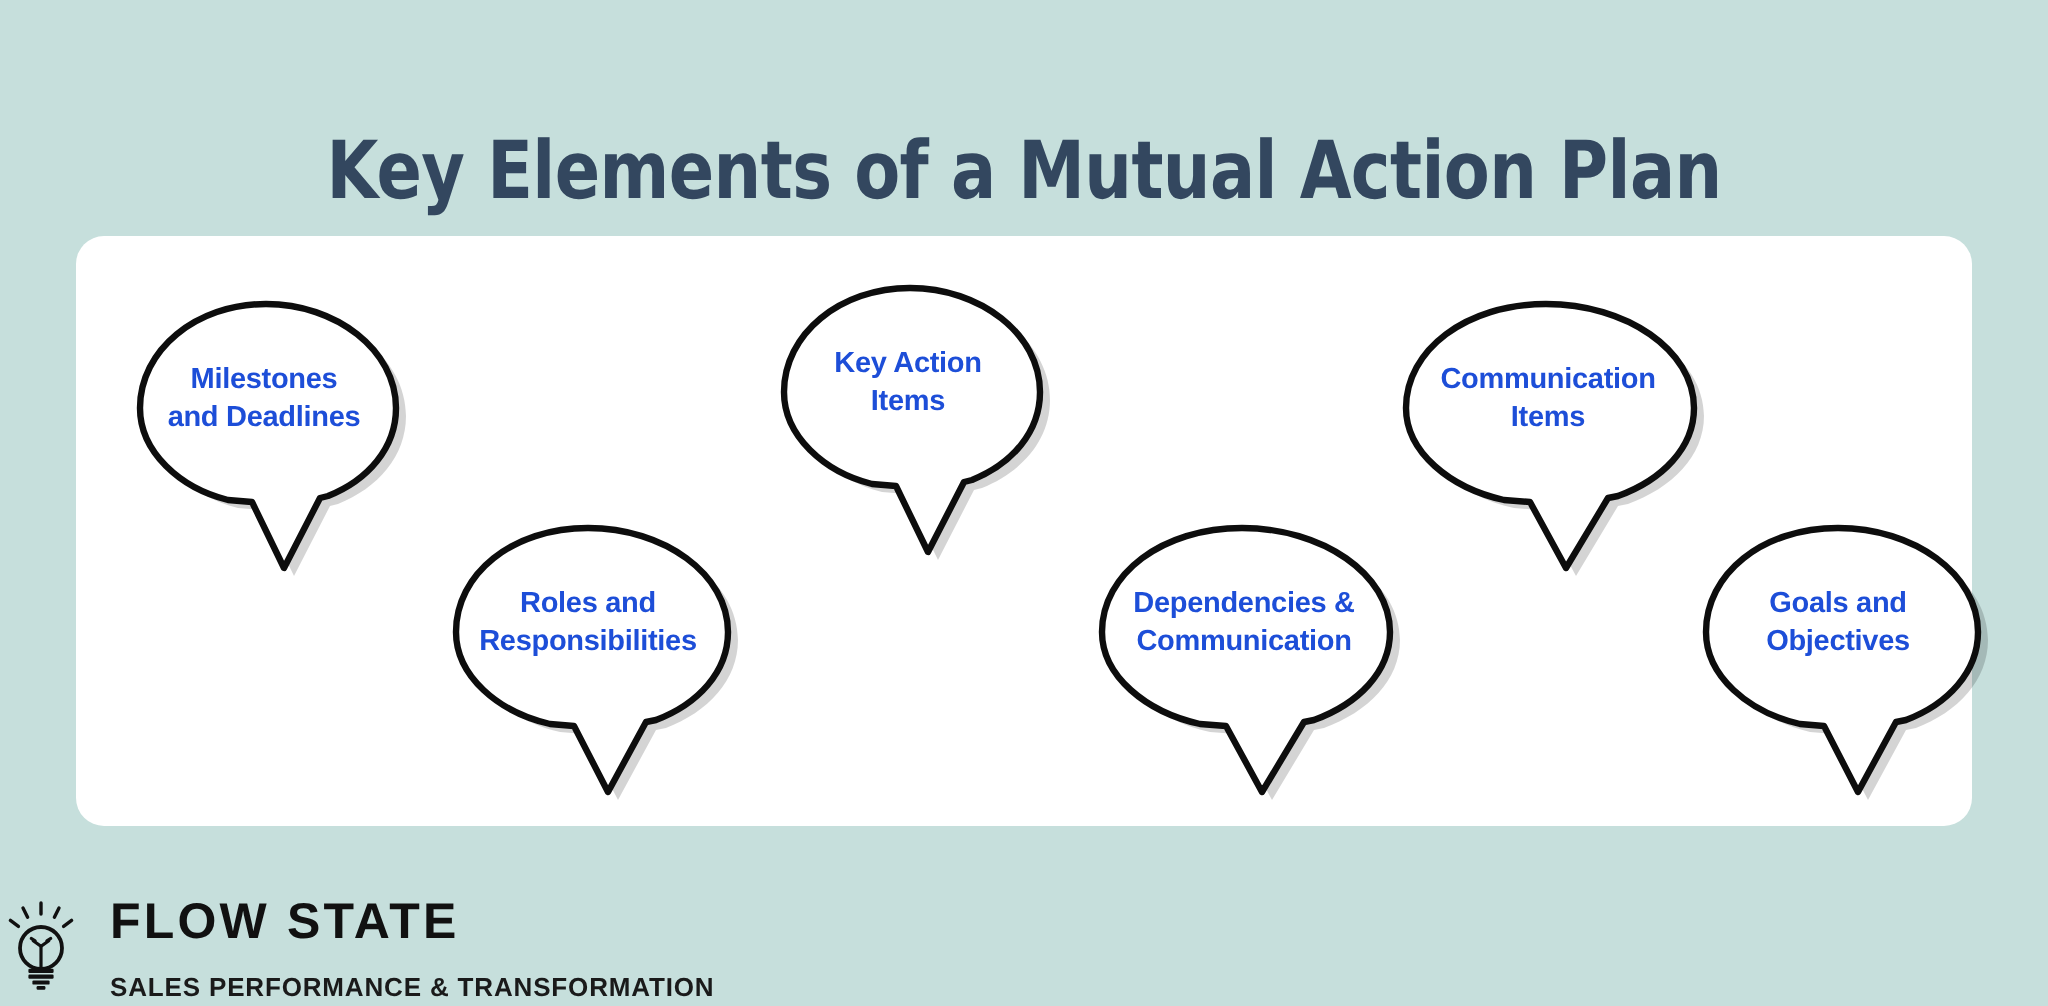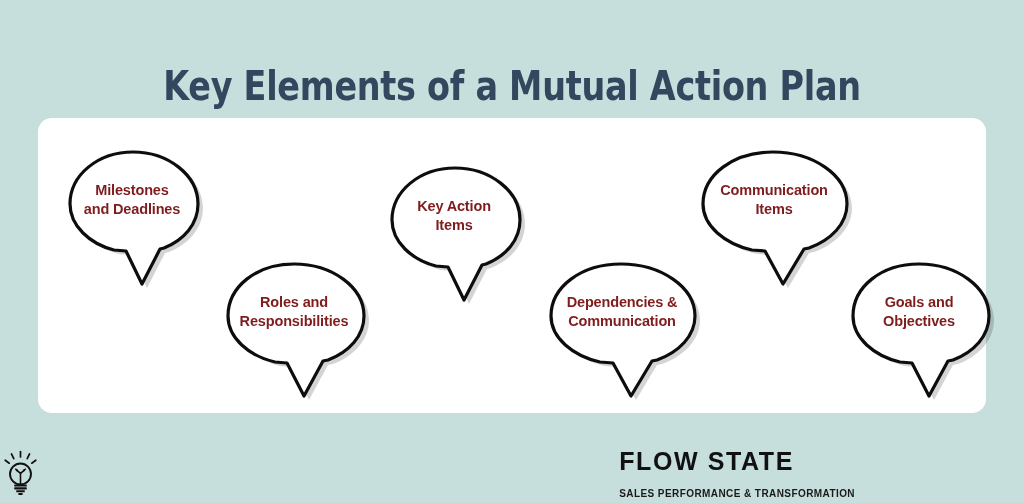--- a/index.html
+++ b/index.html
@@ -80,41 +80,41 @@
     height: 108px;
     display: flex;
     align-items: center;
     justify-content: center;
     text-align: center;
     font-family: "Liberation Sans", sans-serif;
     font-weight: 700;
     font-size: 14.5px;
     line-height: 19px;
     letter-spacing: -0.15px;
-    color: #7f1d1d;
+    color: #1d4ed8;
     pointer-events: none;
   }
 
   
   .bubble.w-wide { width: 152px; }
   .bubble.w-wide .label { width: 136px; }
   .bubble.w-xwide { width: 160px; }
   .bubble.w-xwide .label { width: 146px; justify-content: center; }
   .bubble.w-narrow { width: 144px; }
   .bubble.w-narrow .label { width: 128px; }
 
   
   .logo {
     position: absolute;
     left: 0;
     top: 446px;
     width: 855px;
     display: flex;
     align-items: center;
-    justify-content: space-between;
+    justify-content: flex-start;
     gap: 13px;
   }
   .logo-mark {
     width: 42px;
     height: 46px;
     flex: 0 0 auto;
   }
   .logo-text {
     display: flex;
     flex-direction: column;
@@ -125,21 +125,21 @@
     font-family: "Liberation Sans", sans-serif;
     font-weight: 700;
     font-size: 25px;
     line-height: 26px;
     letter-spacing: 1.6px;
     color: #111111;
   }
   .logo-tagline {
     font-family: "Liberation Sans", sans-serif;
     font-weight: 700;
-    font-size: 10px;
+    font-size: 13px;
     line-height: 11px;
     letter-spacing: 0.42px;
     color: #1a1a1a;
     margin-top: 14px;
   }
 </style>
 </head>
 <body>
 
 <div class="poster">
@@ -177,21 +177,21 @@
         </svg>
       </div>
       <div class="label">
         <span>
           <span>Roles and</span><br>
           <span>Responsibilities</span>
         </span>
       </div>
     </div>
 
-    <div class="bubble w-narrow" style="left:344px; top:44px;">
+    <div class="bubble w-narrow" style="left:344px; top:20px;">
       <div class="body">
         <svg width="144" height="140" viewBox="0 0 144 140" xmlns="http://www.w3.org/2000/svg" aria-hidden="true">
           <g transform="translate(4,4)">
             <path d="M69 2 C104 2 134 25 134 54 C134 74 120 90 100 98 L96 99 L78 134 L62 101 L50 100 C26 94 6 76 6 54 C6 25 34 2 69 2 Z" fill="rgba(0,0,0,0.17)" transform="translate(5,4)"></path>
             <path d="M69 2 C104 2 134 25 134 54 C134 74 120 90 100 98 L96 99 L78 134 L62 101 L50 100 C26 94 6 76 6 54 C6 25 34 2 69 2 Z" fill="#ffffff" stroke="#0d0d0d" stroke-width="3.2" stroke-linejoin="round"></path>
           </g>
         </svg>
       </div>
       <div class="label">
         <span>

